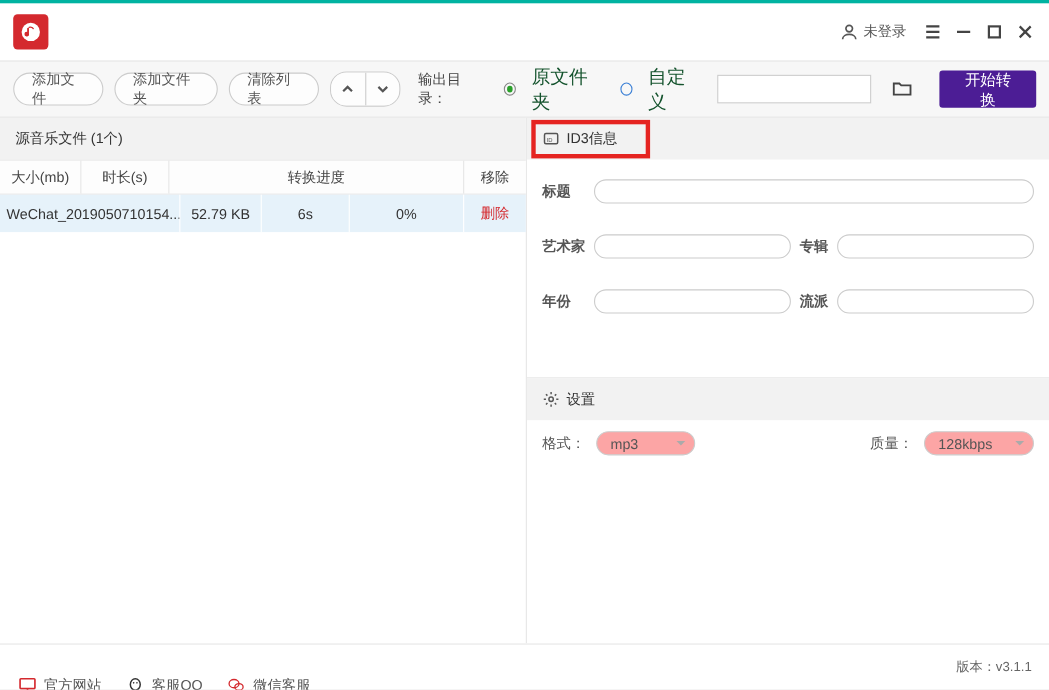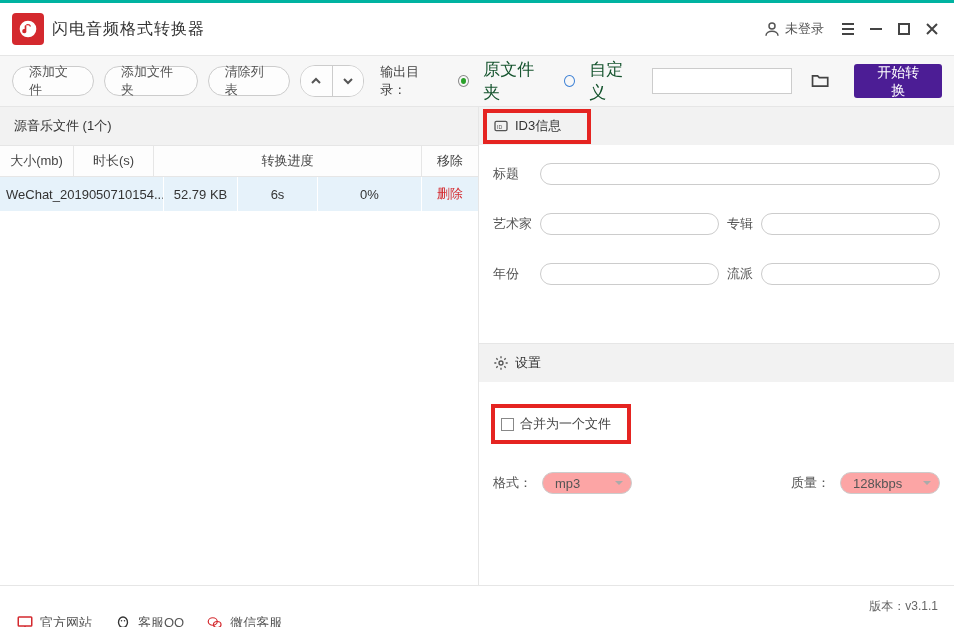--- a/index.html
+++ b/index.html
@@ -50,21 +50,21 @@
 .td { display: flex; align-items: center; justify-content: center; font-size: 13px; color: #333; border-right: 1px solid #fff; }
 .td.c-name { justify-content: flex-start; padding-left: 6px; white-space: nowrap; overflow: hidden; }
 .td:last-child { border-right: none; }
 .td.c-rm { color: #d4292e; cursor: pointer; }
 
 .rightpane { flex: 1; position: relative; display: flex; flex-direction: column; }
 .sectionhead { height: 38px; background: #f2f2f2; display: flex; align-items: center; padding: 0 14px; font-size: 13px; color: #333; gap: 6px; }
 .sectionhead svg { width: 16px; height: 16px; }
 .redbox1 { position: absolute; left: 4px; top: 2px; width: 108px; height: 35px; border: 4px solid #e52421; pointer-events: none; }
 .id3form { padding: 18px 14px 8px 14px; display: grid; grid-template-columns: auto 1fr auto 1fr; row-gap: 28px; column-gap: 8px; align-items: center; }
-.id3form .lbl { font-size: 13px; color: #555; white-space: nowrap; }
+.id3form .lbl { font-size: 13px; color: #555; white-space: nowrap; font-weight: bold; }
 .id3form .inp { height: 22px; border: 1px solid #ccc; border-radius: 11px; background: #fff; }
 .id3form .full { grid-column: 2 / 5; }
 .spacer1 { flex: 0 0 50px; }
 
 .settingsblock { border-top: 1px solid #e6e6e6; }
 .mergewrap { position: relative; margin: 22px 0 18px 12px; width: 140px; height: 40px; display: flex; align-items: center; }
 .redbox2 { position: absolute; inset: 0; border: 4px solid #e52421; pointer-events: none; }
 .chk { width: 13px; height: 13px; border: 1px solid #888; margin: 0 6px 0 10px; }
 .mergelabel { font-size: 13px; color: #444; }
 .fmtrow { display: flex; align-items: center; padding: 10px 14px; gap: 10px; font-size: 13px; color: #555; }
@@ -88,21 +88,20 @@
   <div class="topstrip"></div>
 
   <div class="titlebar">
     <div class="logo">
       <svg viewBox="0 0 24 24">
           <circle cx="12" cy="12" r="10" fill="#fff"></circle>
           <path d="M10 7 L10 14 A2.5 2.5 0 1 1 8 12 L8 8 Z" fill="#d4292e"></path>
           <path d="M10 7 Q14 6 15 9" stroke="#d4292e" stroke-width="1.5" fill="none"></path>
         </svg>
     </div>
-    <div class="apptitle">闪电音频格式转换器</div>
     <div class="titlespacer"></div>
     <div class="loginarea">
       <svg viewBox="0 0 24 24">
           <circle cx="12" cy="8" r="4" fill="none" stroke="#555" stroke-width="2"></circle>
           <path d="M4 21c0-4 4-6 8-6s8 2 8 6" fill="none" stroke="#555" stroke-width="2"></path>
         </svg>
       <span>未登录</span>
     </div>
     <div class="winctrl">
         <svg viewBox="0 0 16 16">
@@ -196,25 +195,20 @@
       <div class="spacer1"></div>
 
       <div class="settingsblock">
         <div class="sectionhead">
           <svg viewBox="0 0 24 24">
               <circle cx="12" cy="12" r="3" fill="none" stroke="#555" stroke-width="2"></circle>
               <path d="M12 2v3M12 19v3M2 12h3M19 12h3M5 5l2 2M17 17l2 2M19 5l-2 2M5 19l2-2" stroke="#555" stroke-width="2"></path>
             </svg>
           <span>设置</span>
         </div>
-        <div class="mergewrap">
-          <div class="redbox2"></div>
-          <span class="chk"></span>
-          <span class="mergelabel">合并为一个文件</span>
-        </div>
         <div class="fmtrow">
           <span>格式：</span>
           <div class="sel fmt">mp3</div>
           <div style="flex:1"></div>
           <span>质量：</span>
           <div class="sel q">128kbps</div>
         </div>
       </div>
     </div>
   </div>

